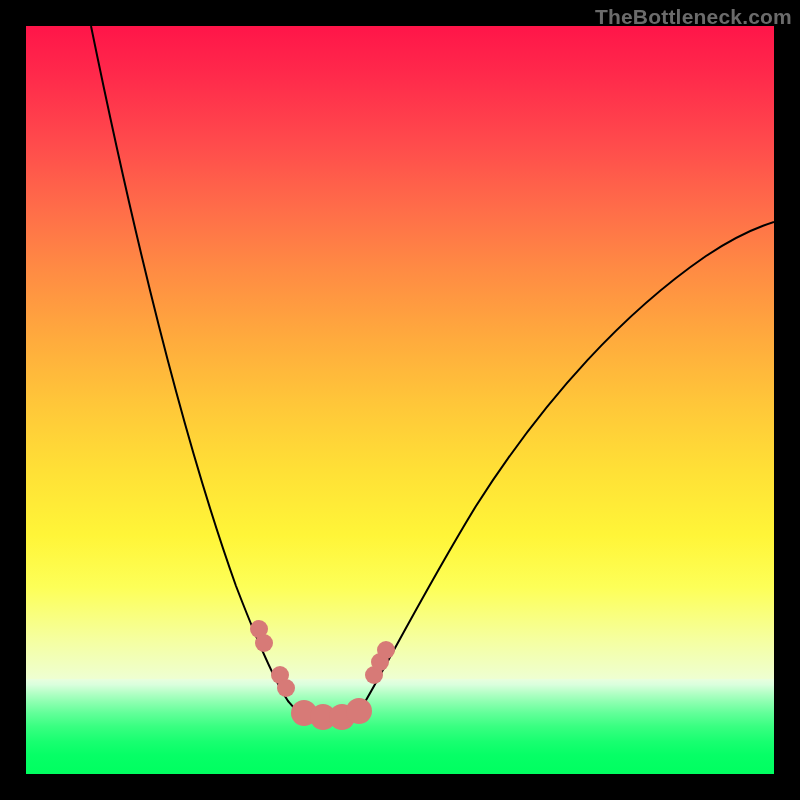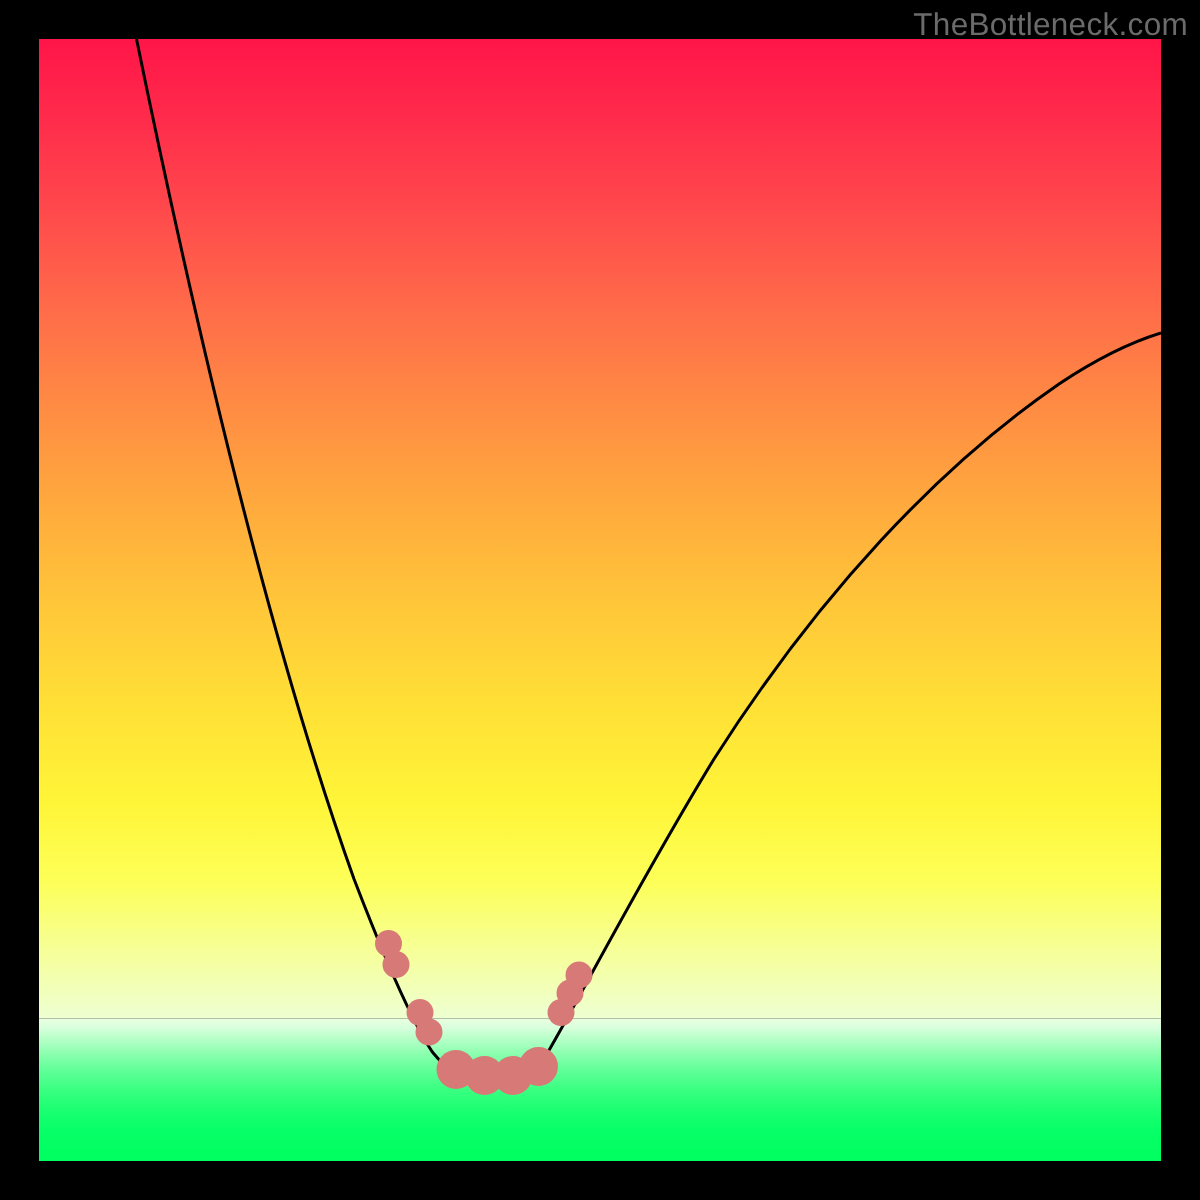--- a/index.html
+++ b/index.html
@@ -53,21 +53,21 @@
       #06ff66 80%,
       #00ff60 100%);
   }
 
   .watermark {
     position: absolute;
     top: 5px;
     right: 8px;
     color: #6b6b6b;
     font-size: 21px;
-    font-weight: 400;
+    font-weight: 700;
     letter-spacing: 0.2px;
   }
 
   svg.plot {
     position: absolute;
     inset: 0;
     width: 748px;
     height: 748px;
   }
 </style>

